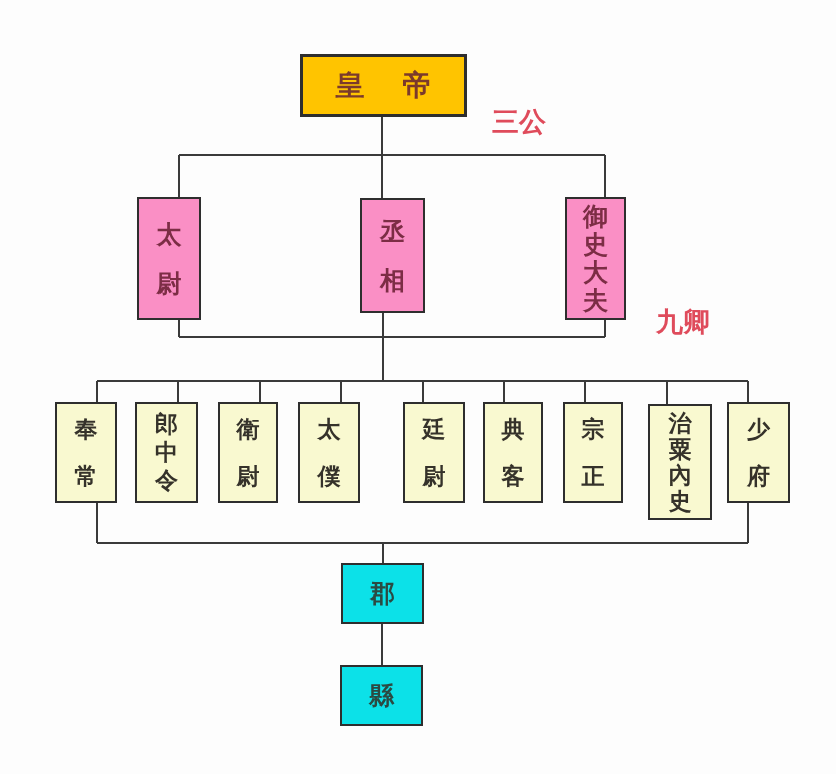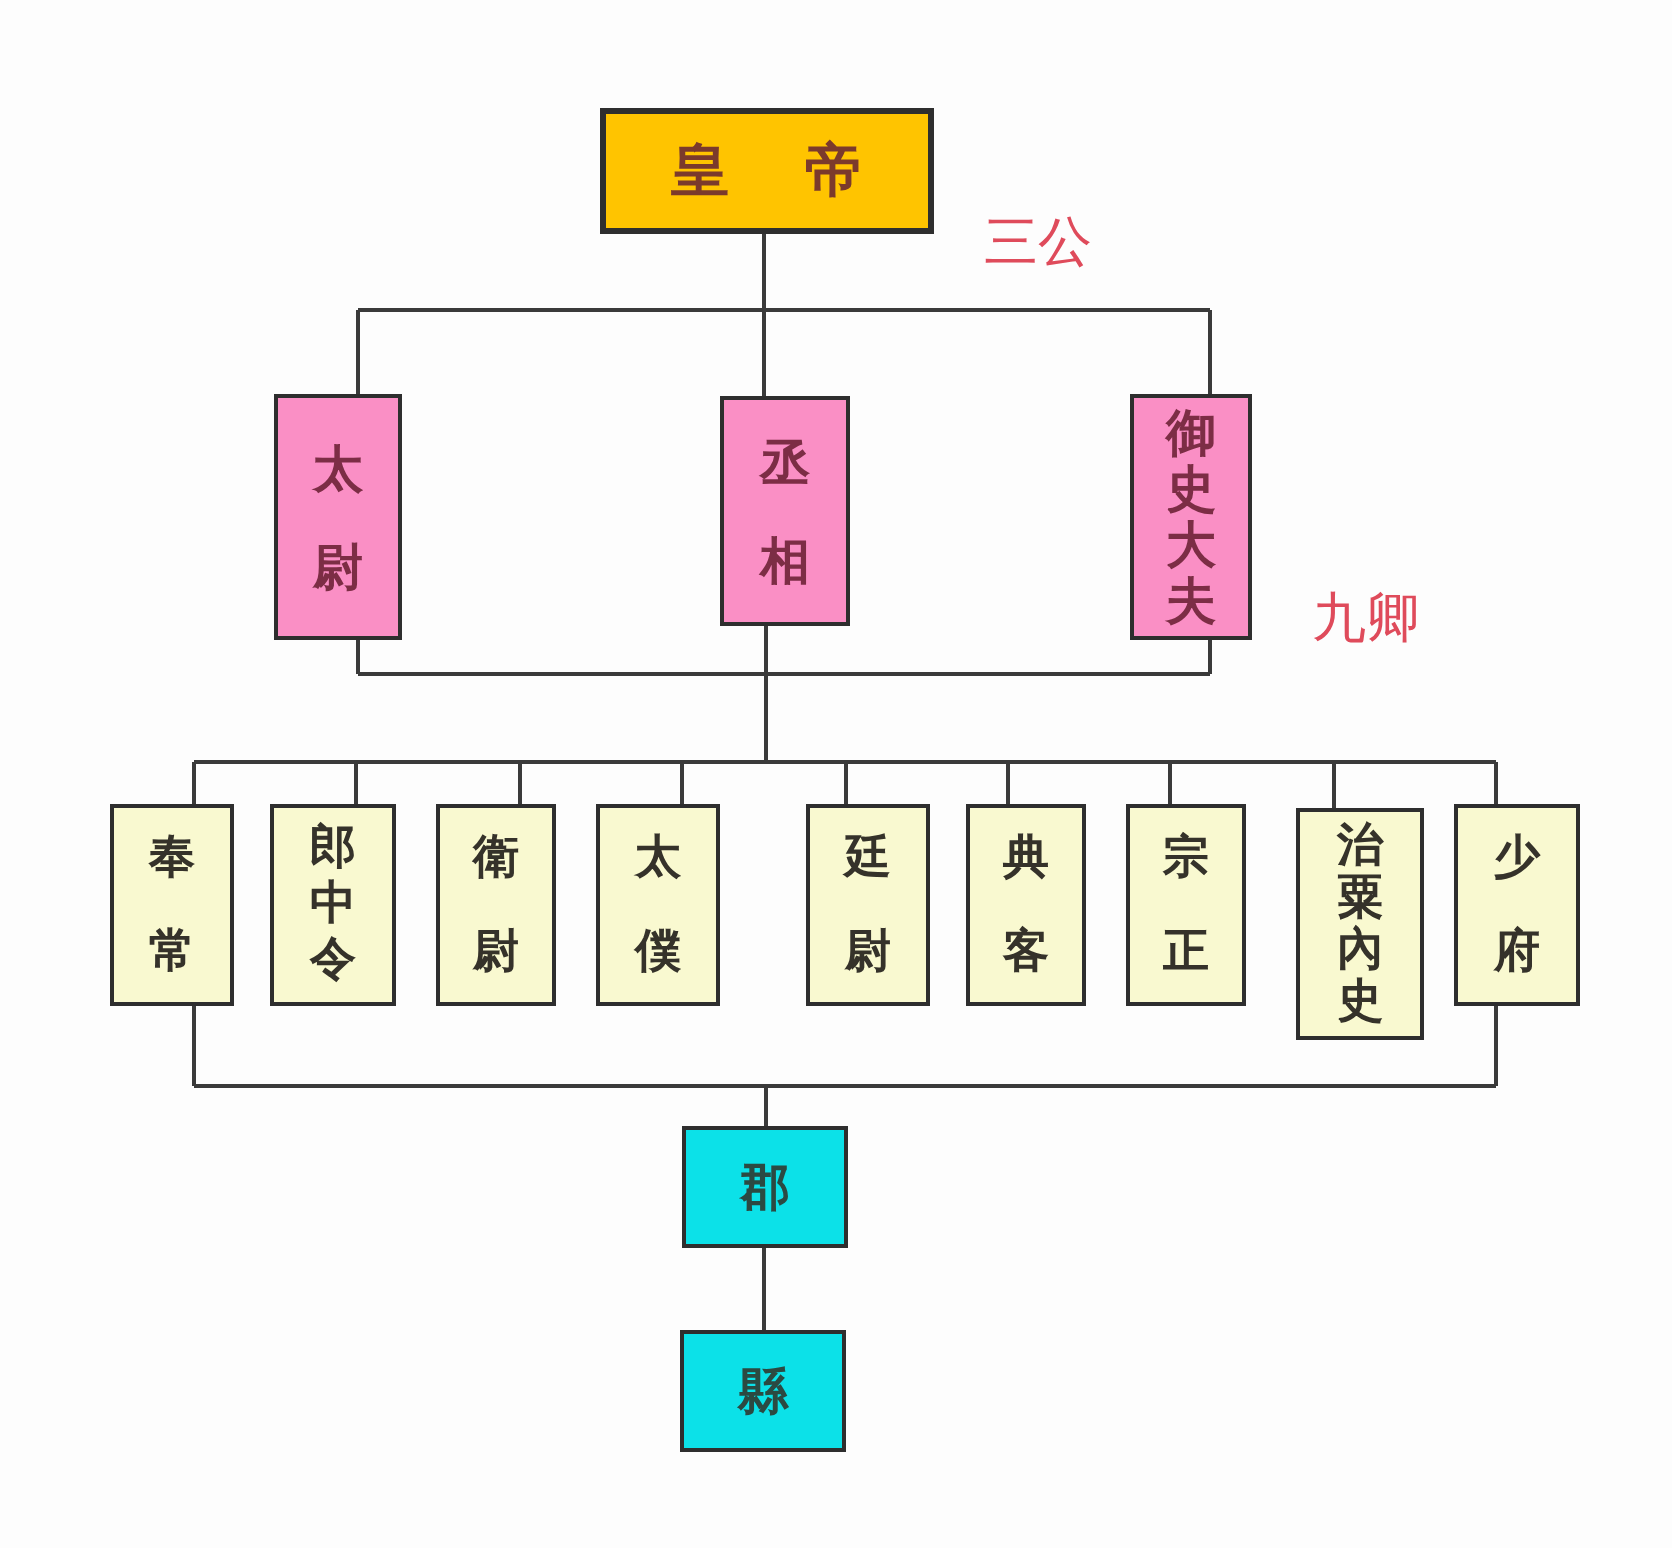--- a/index.html
+++ b/index.html
@@ -54,21 +54,21 @@
   .yellow .vtext{ color:#35322a; font-size:23px; font-weight:600; }
   .cyan .vtext{ color:#2b4a42; font-size:25px; font-weight:700; }
   .gap-wide{ gap:24px; }
   .gap-mid{ gap:5px; }
   .gap-tight{ gap:3px; }
 
   .section-label{
     position:absolute;
     color:var(--section-label,#df4b5b);
     font-size:27px;
-    font-weight:400;
+    font-weight:700;
     line-height:1;
   }
 </style>
 </head>
 <body>
 
 <div id="canvas">
 
   <svg id="lines" viewBox="0 0 836 774" xmlns="http://www.w3.org/2000/svg">
 
@@ -93,21 +93,21 @@
   </svg>
 
   <div class="box gold" style="left:300px;top:54px;width:167px;height:63px">
     <div class="htext">
         <span>皇</span>
         <span>帝</span>
       </div>
   </div>
 
   <div class="section-label" style="left:492px;top:108px">三公</div>
-  <div class="section-label" style="left:656px;top:296px">九卿</div>
+  <div class="section-label" style="left:656px;top:308px">九卿</div>
 
   <div class="box pink" style="left:137px;top:197px;width:64px;height:123px">
     <div class="vtext gap-wide">
         <span>太</span>
         <span>尉</span>
       </div>
   </div>
   <div class="box pink" style="left:360px;top:198px;width:65px;height:115px">
     <div class="vtext gap-wide">
         <span>丞</span>

